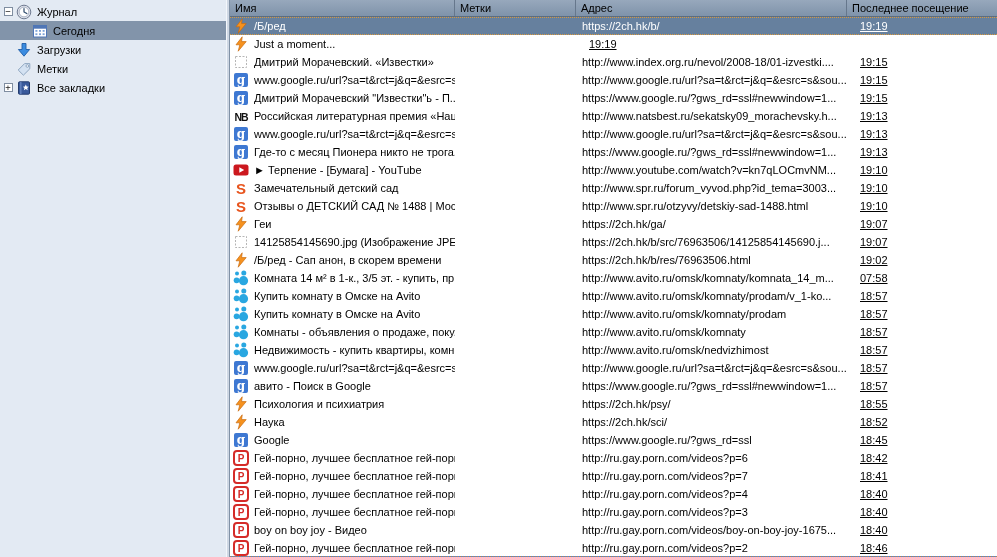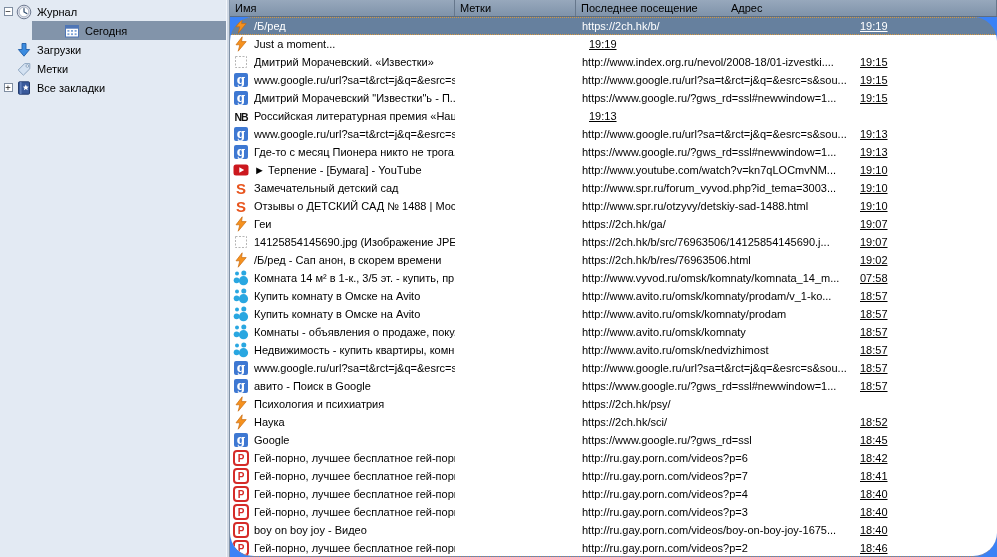--- a/index.html
+++ b/index.html
@@ -23,21 +23,21 @@
   .tree-row .exp-slot{width:16px;flex:0 0 16px;display:flex;justify-content:center;align-items:center;}
   .tree-row .indent{width:16px;flex:0 0 16px;}
   .expander{
     width:9px;height:9px;background:#fff;border:1px solid #7f8da0;
     font-size:9px;line-height:7px;text-align:center;color:#222;
     font-family:"DejaVu Sans Mono",monospace;box-sizing:border-box;
   }
   .tree-icon{width:16px;height:16px;flex:0 0 16px;margin-right:5px;}
   .tree-icon svg{width:16px;height:16px;display:block;}
   .tree-label{padding:1px 4px 1px 0;}
-  .tree-row.selected{background:#8294aa;margin-left:32px;}
+  .tree-row.selected{background:#8294aa;}
   .tree-row.selected .tree-label{color:#000;}
 
   .splitter{
     width:4px;flex:0 0 4px;height:557px;background:#cfd8e4;
     border-left:1px solid #f4f7fb;border-right:1px solid #8091a5;
     box-sizing:border-box;cursor:col-resize;
   }
 
   
   .main{flex:1 1 auto;display:flex;flex-direction:column;height:557px;overflow:hidden;background:#3b82f6;}
@@ -49,21 +49,21 @@
   .th{
     box-sizing:border-box;padding:2px 0 0 5px;
     border-right:1px solid #66778c;overflow:hidden;white-space:nowrap;
     color:#000;cursor:default;
   }
   .c0{width:225px;flex:0 0 225px;}
   .c1{width:121px;flex:0 0 121px;}
   .c2{width:271px;flex:0 0 271px;}
   .c3{width:150px;flex:0 0 150px;border-right:none;}
 
-  .tbody{flex:1 1 auto;overflow:hidden;border-bottom:1px dotted #c8873b;box-sizing:border-box;border-radius:24px;}
+  .tbody{flex:1 1 auto;overflow:hidden;border-bottom:1px dotted #c8873b;box-sizing:border-box;}
   .row{height:18px;display:flex;align-items:center;box-sizing:border-box;background:#fff;cursor:default;}
   .row.selected{
     background:#66809e;color:#fff;
     border-top:1px dotted #d8993f;border-bottom:1px dotted #d8993f;
   }
   .cell{box-sizing:border-box;overflow:hidden;white-space:nowrap;height:100%;display:flex;align-items:center;}
   .cell.name{padding-left:3px;}
   .cell.url{padding-left:6px;}
   .cell.time{padding-left:13px;text-decoration:underline;}
   .fav{width:16px;height:16px;flex:0 0 16px;margin-right:5px;}
@@ -137,22 +137,22 @@
           </svg>
         </span>
         <span class="tree-label">Все закладки</span>
       </div>
     </div>
   <div class="splitter"></div>
   <div class="main">
     <div class="thead">
       <div class="th c0">Имя</div>
       <div class="th c1">Метки</div>
+      <div class="th c2">Адрес</div>
       <div class="th c3">Последнее посещение</div>
-      <div class="th c2">Адрес</div>
     </div>
     <div class="tbody" id="rows">
         <div class="row selected">
           <div class="cell name c0">
             <span class="fav">
               <svg viewBox="0 0 16 16">
                 <path d="M9.2 0.8 L3 8.8 L6.8 8.8 L5.2 15.2 L13.2 5.6 L8.6 5.6 Z" fill="#f6921e" stroke="#c96a10" stroke-width="0.7"></path>
               </svg>
             </span>
             <span>/Б/ред</span>
@@ -217,20 +217,21 @@
         <div class="row">
           <div class="cell name c0">
             <span class="fav">
               <svg viewBox="0 0 16 16">
                 <text x="8" y="12.5" font-size="10.5" font-weight="bold" fill="#111" text-anchor="middle" font-family="Liberation Sans,sans-serif" letter-spacing="-1">NB</text>
               </svg>
             </span>
             <span>Российская литературная премия «Нац...</span>
           </div>
           <div class="cell c1"></div>
+          <div class="cell url c2">http://www.natsbest.ru/sekatsky09_morachevsky.h...</div>
           <div class="cell time c3">19:13</div>
         </div>
         <div class="row">
           <div class="cell name c0">
             <span class="fav">
               <svg viewBox="0 0 16 16">
                 <rect x="1" y="1" width="14" height="14" rx="2" fill="#3e78d2"></rect>
                 <text x="8" y="12" font-size="12" font-weight="bold" fill="#fff" text-anchor="middle" font-family="DejaVu Serif,serif">g</text>
               </svg>
             </span>
@@ -339,21 +340,21 @@
               <svg viewBox="0 0 16 16" fill="#29a7e1">
                 <circle cx="4" cy="3.4" r="2"></circle>
                 <circle cx="10.8" cy="2.9" r="2.5"></circle>
                 <circle cx="3.6" cy="10.3" r="2.9"></circle>
                 <circle cx="10.5" cy="10.7" r="4.6"></circle>
               </svg>
             </span>
             <span>Комната 14 м² в 1-к., 3/5 эт. - купить, пр...</span>
           </div>
           <div class="cell c1"></div>
-          <div class="cell url c2">http://www.vyvod.ru/omsk/komnaty/komnata_14_m...</div>
+          <div class="cell url c2">http://www.avito.ru/omsk/komnaty/komnata_14_m...</div>
           <div class="cell time c3">07:58</div>
         </div>
         <div class="row">
           <div class="cell name c0">
             <span class="fav">
               <svg viewBox="0 0 16 16" fill="#29a7e1">
                 <circle cx="4" cy="3.4" r="2"></circle>
                 <circle cx="10.8" cy="2.9" r="2.5"></circle>
                 <circle cx="3.6" cy="10.3" r="2.9"></circle>
                 <circle cx="10.5" cy="10.7" r="4.6"></circle>
@@ -445,20 +446,21 @@
           <div class="cell name c0">
             <span class="fav">
               <svg viewBox="0 0 16 16">
                 <path d="M9.2 0.8 L3 8.8 L6.8 8.8 L5.2 15.2 L13.2 5.6 L8.6 5.6 Z" fill="#f6921e" stroke="#c96a10" stroke-width="0.7"></path>
               </svg>
             </span>
             <span>Психология и психиатрия</span>
           </div>
           <div class="cell c1"></div>
           <div class="cell url c2">https://2ch.hk/psy/</div>
+          <div class="cell time c3">18:55</div>
         </div>
         <div class="row">
           <div class="cell name c0">
             <span class="fav">
               <svg viewBox="0 0 16 16">
                 <path d="M9.2 0.8 L3 8.8 L6.8 8.8 L5.2 15.2 L13.2 5.6 L8.6 5.6 Z" fill="#f6921e" stroke="#c96a10" stroke-width="0.7"></path>
               </svg>
             </span>
             <span>Наука</span>
           </div>

